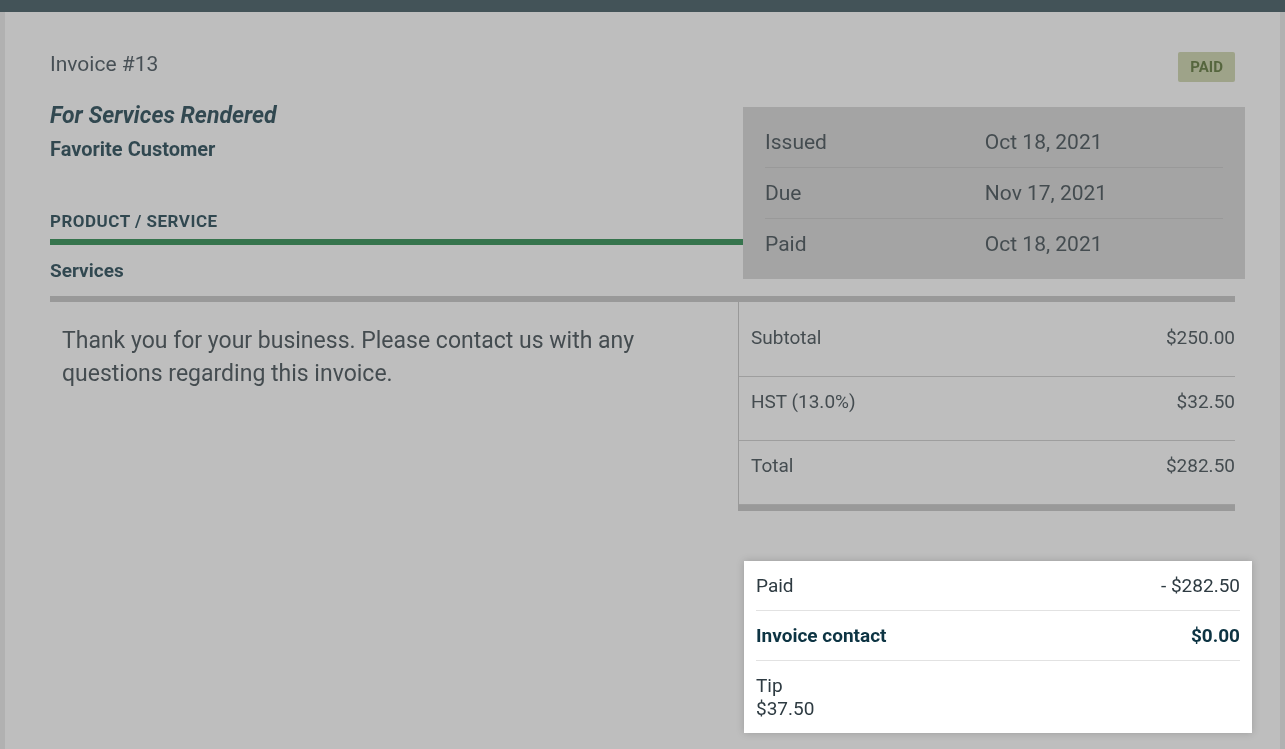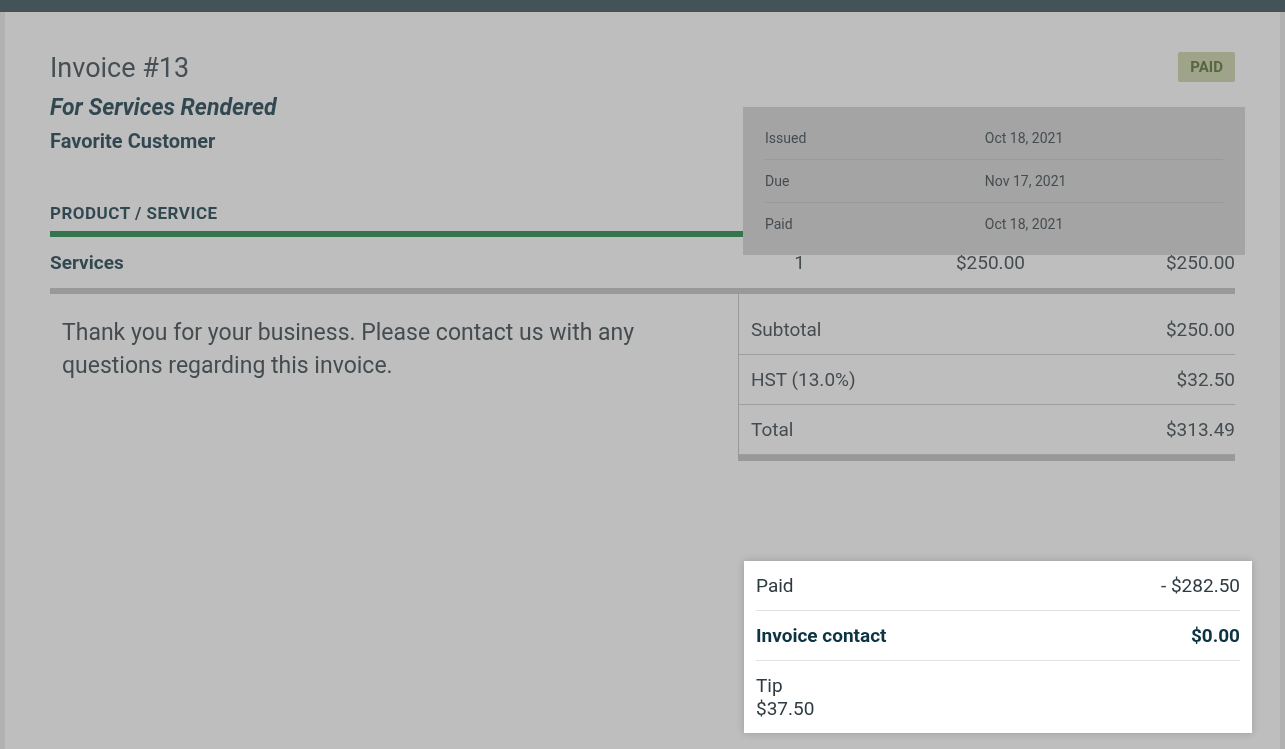--- a/index.html
+++ b/index.html
@@ -29,23 +29,23 @@
       position: relative;
     }
     .header {
       padding: 40px 45px 20px 45px;
       display: flex;
       justify-content: space-between;
       align-items: flex-start;
     }
     .header-left { }
     .invoice-number {
-      font-size: 27px;
+      font-size: 21px;
       color: #32414a;
-      margin-bottom: 10px;
+      margin-bottom: 26px;
       font-weight: 400;
     }
     .subtitle {
       font-size: 23px;
       font-weight: 700;
       font-style: italic;
       color: #0d3443;
       margin-bottom: 8px;
     }
     .customer {
@@ -66,21 +66,21 @@
       position: absolute;
       right: 35px;
       top: 95px;
       width: 502px;
       padding: 10px 22px;
     }
     .meta-row {
       display: flex;
       padding: 13px 0;
       border-bottom: 1px solid #bfbfbf;
-      font-size: 14px;
+      font-size: 21px;
       color: #2e3b42;
     }
     .meta-row:last-child { border-bottom: none; }
     .meta-label { width: 48%; }
     .meta-value { width: 52%; }
 
     .items-section {
       padding: 30px 45px 0 45px;
     }
     .items-header {
@@ -117,21 +117,21 @@
       color: #2e3b42;
       font-size: 23px;
       line-height: 1.45;
     }
     .totals-col {
       width: 496px;
     }
     .trow {
       display: flex;
       justify-content: space-between;
-      padding: 13px 0 13px 12px;
+      padding: 13px 0 27px 12px;
       border-bottom: 1px solid #c9c9c9;
       font-size: 19px;
       color: #2e3b42;
     }
     .trow:first-child { padding-top: 24px; }
 
     .totals-divider { height: 6px; background: #c0c0c0; margin: 0; }
 
     .highlight-panel {
       position: absolute;
@@ -207,21 +207,21 @@
       <div class="trow">
         <span>Subtotal</span>
         <span>$250.00</span>
       </div>
       <div class="trow">
         <span>HST (13.0%)</span>
         <span>$32.50</span>
       </div>
       <div class="trow">
         <span>Total</span>
-        <span>$313.49</span>
+        <span>$282.50</span>
       </div>
       <div class="totals-divider"></div>
     </div>
   </div>
 
 </div>
 
 <div class="overlay"></div>
 
 <div class="highlight-panel">

